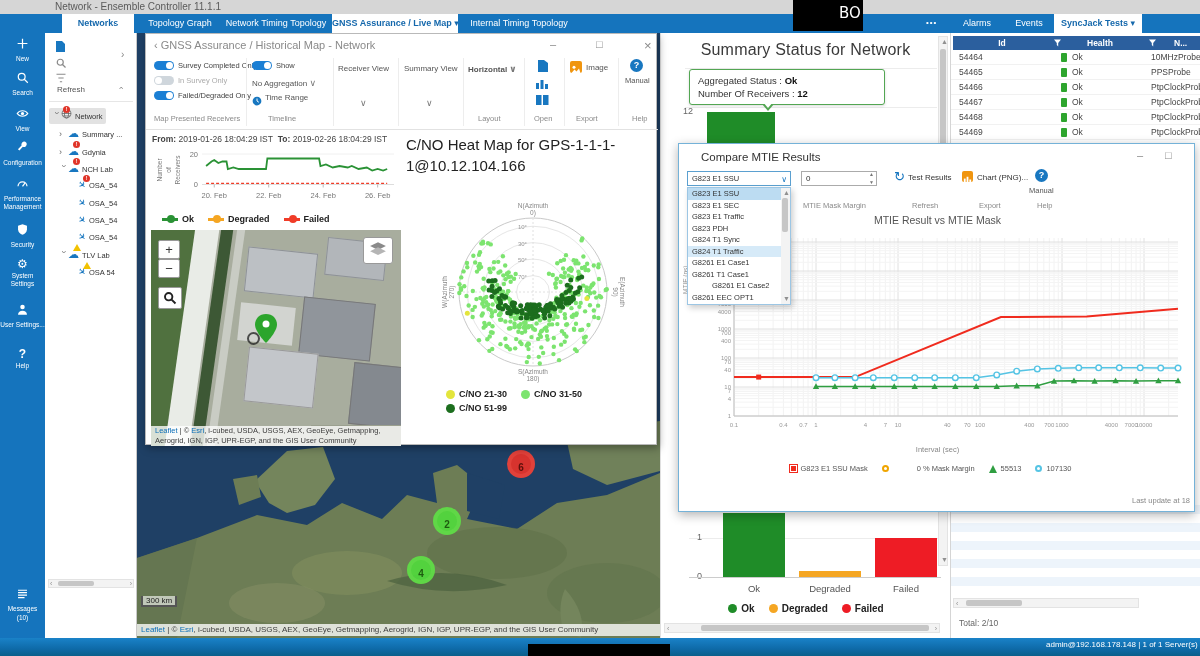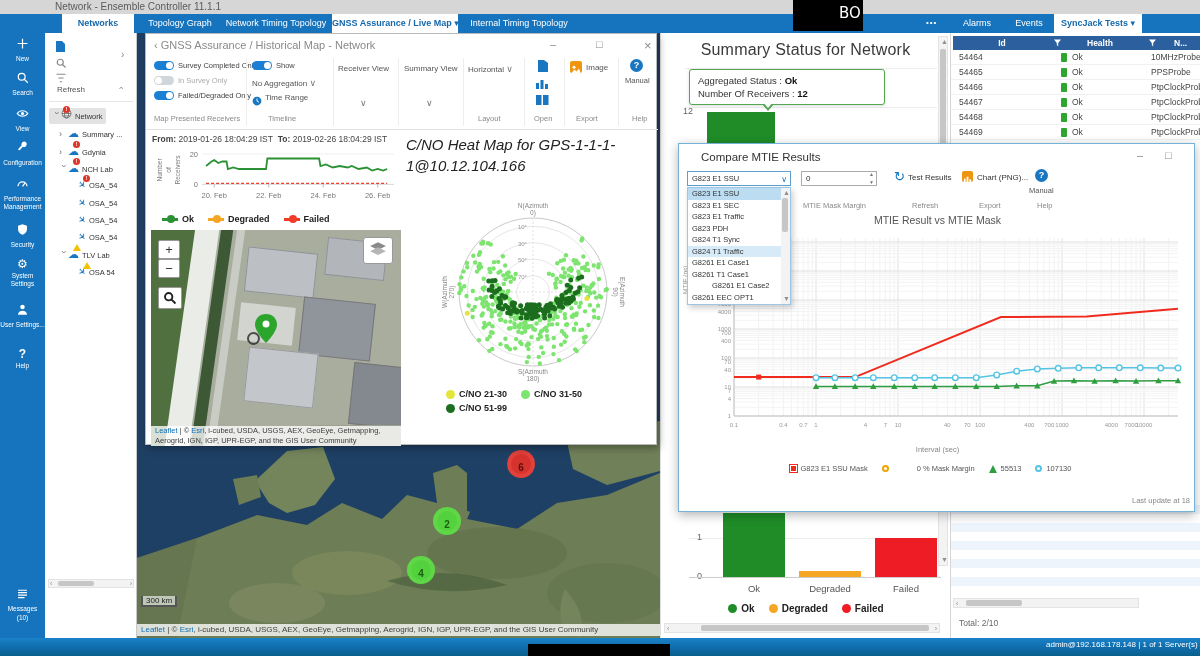--- a/index.html
+++ b/index.html
@@ -371,21 +371,21 @@
     <div class="ctrl-txt" style="left:119px;top:59px;"><span>Time Range</span></div>
     <div class="grp-lbl" style="left:122px;top:80px;">Timeline</div>
     <div class="tb-div" style="left:187px;"></div>
 
     <div class="ctrl-txt" style="left:192px;top:30px;"><span>Receiver View</span></div>
     <div class="abs chev" style="left:214px;top:64px;">∨</div>
     <div class="tb-div" style="left:252px;"></div>
     <div class="ctrl-txt" style="left:258px;top:30px;"><span>Summary View</span></div>
     <div class="abs chev" style="left:280px;top:64px;">∨</div>
     <div class="tb-div" style="left:317px;"></div>
-    <div class="ctrl-txt" style="left:322px;top:30px;"><span>Horizontal</span> <span class="chev">∨</span></div>
+    <div class="ctrl-txt" style="left:322px;top:30px;font-weight:bold;"><span>Horizontal</span> <span class="chev">∨</span></div>
     <div class="grp-lbl" style="left:332px;top:80px;">Layout</div>
     <div class="tb-div" style="left:378px;"></div>
 
     <div class="abs" style="left:392px;top:24px;">
       <svg width="10" height="12" viewBox="0 0 10 12">
           <path d="M0 0h6l4 3v9H0z" fill="#1877c0"></path>
         </svg>
     </div>
     <div class="abs" style="left:390px;top:41px;">
       <svg width="12" height="11" viewBox="0 0 12 11">
@@ -492,21 +492,21 @@
         <svg width="24" height="30" viewBox="0 0 24 30">
             <path d="M12 0C5.4 0 1 4.8 1 10.5 1 18 12 29 12 29S23 18 23 10.5C23 4.8 18.6 0 12 0Z" fill="#2ca52c"></path>
             <circle cx="12" cy="10" r="3.5" fill="#fff"></circle>
           </svg>
       </div>
       <div class="abs map-attrib" style="left:0;bottom:0;width:250px;white-space:normal;line-height:10px;font-size:7.5px;">
         <span class="blue-link">Leaflet</span><span> | © </span><span class="blue-link">Esri</span><span>, i-cubed, USDA, USGS, AEX, GeoEye, Getmapping, Aerogrid, IGN, IGP, UPR-EGP, and the GIS User Community</span>
       </div>
     </div>
 
-    <div class="abs" style="left:260px;top:100px;width:248px;font-size:15px;line-height:21px;color:#222;font-style:italic;">C/NO Heat Map for GPS-1-1-1-1@10.12.104.166</div>
+    <div class="abs" style="left:260px;top:100px;width:248px;font-size:15px;line-height:21px;color:#222;">C/NO Heat Map for GPS-1-1-1-1@10.12.104.166</div>
     <svg class="abs" id="polar" style="left:295px;top:168px;" width="185" height="185">
         <circle cx="92" cy="90" r="65.77777777777777" fill="none" stroke="#e6e6e6"></circle>
         <circle cx="92" cy="90" r="49.333333333333336" fill="none" stroke="#e6e6e6"></circle>
         <circle cx="92" cy="90" r="32.888888888888886" fill="none" stroke="#e6e6e6"></circle>
         <circle cx="92" cy="90" r="16.444444444444443" fill="none" stroke="#e6e6e6"></circle>
         <circle cx="92" cy="90" r="74" fill="none" stroke="#c9c9c9"></circle>
         <line x1="92" y1="16" x2="92" y2="164" stroke="#e0e0e0" stroke-dasharray="2 2"></line>
         <line x1="18" y1="90" x2="166" y2="90" stroke="#e0e0e0" stroke-dasharray="2 2"></line>
         <text x="86" y="27.22222222222223" font-size="6" text-anchor="end" fill="#999">10°</text>
         <text x="86" y="43.666666666666664" font-size="6" text-anchor="end" fill="#999">30°</text>

